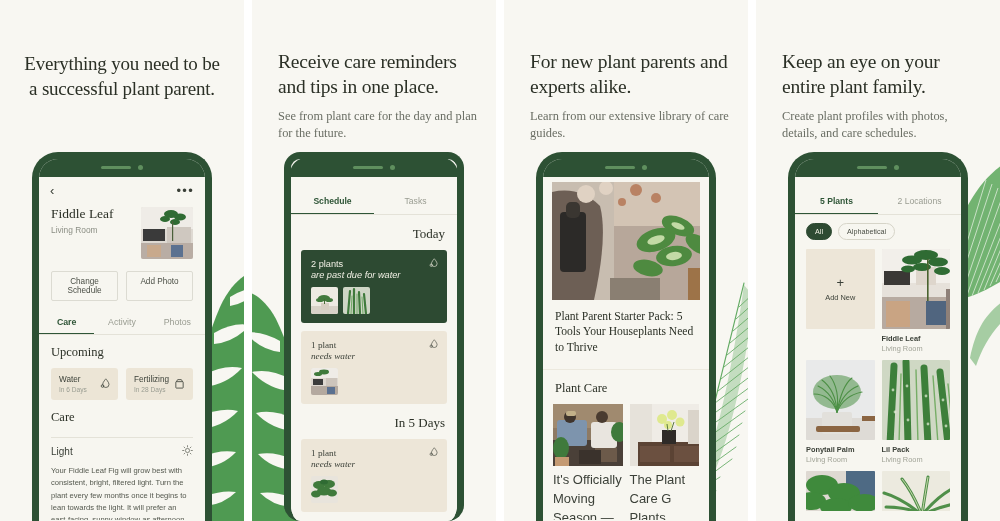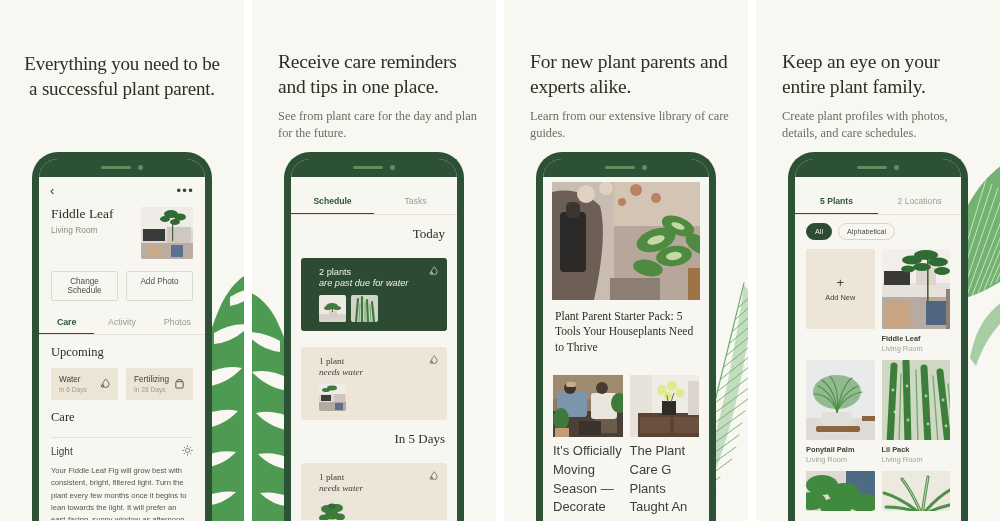--- a/index.html
+++ b/index.html
@@ -62,21 +62,21 @@
     transform: translateX(-50%);
     z-index: 2;
     width: 180px;
     border: 7px solid #2d5134;
     border-bottom: none;
     border-radius: 26px 26px 0 0;
     background: #f7f6f0;
     overflow: hidden;
   }
   .p1 .phone { top: 152px; height: 369px; }
-  .p2 .phone { top: 152px; height: 369px; }
+  .p2 .phone { top: 152px; height: 369px; border-radius: 16px; }
   .p3 .phone { top: 152px; height: 369px; }
   .p4 .phone { top: 152px; height: 369px; }
 
   .notch-bar {
     height: 19px;
     background: #2d5134;
     display: flex;
     align-items: center;
     justify-content: center;
     gap: 7px;
@@ -151,21 +151,21 @@
   }
 
   
   .tabs2 { display: flex; border-bottom: 1px solid #e4e2d8; }
   .tabs2 .tab { padding: 8px 0 7px 0; font-size: 8.6px; }
   .day-title {
     font-family: "Liberation Serif", serif;
     font-size: 13px; color: #2b3026; padding: 11px 12px 0 12px; text-align: right;
   }
   .card {
-    margin: 16px 10px 0 10px; border-radius: 3px; padding: 9px 9px 9px 18px;
+    margin: 8px 10px 0 10px; border-radius: 3px; padding: 9px 9px 9px 10px;
     position: relative;
   }
   .card.dark { background: #2d4a32; }
   .card.light { background: #ede6d8; font-family: Liberation Serif, serif; }
   .card-l1 { font-size: 9.2px; }
   .card-l2 { font-size: 9.2px; font-style: italic; margin-top: 1px; }
   .card.dark .card-l1, .card.dark .card-l2 { color: #f3f1e6; }
   .card.light .card-l1, .card.light .card-l2 { color: #3b4038; }
   .card-ico { position: absolute; top: 8px; right: 9px; font-size: 9px; }
   .card.dark .card-ico { color: #e9e7d9; }
@@ -545,20 +545,21 @@
               <ellipse cx="104" cy="58" rx="9" ry="4" transform="rotate(-18 104 58)"></ellipse>
               <ellipse cx="126" cy="44" rx="7" ry="3" transform="rotate(22 126 44)"></ellipse>
               <ellipse cx="122" cy="74" rx="8" ry="4" transform="rotate(-8 122 74)"></ellipse>
             </g>
             <rect x="136" y="86" width="24" height="32" fill="#9d7348"></rect>
             <rect x="58" y="96" width="50" height="22" fill="#8a7f72"></rect>
           </svg>
         </div>
         <div class="hero-title">Plant Parent Starter Pack: 5 Tools Your Houseplants Need to Thrive</div>
 
+        <div class="sec-h">Plant Care</div>
 
         <div class="art-row">
           <div class="art">
             <div class="art-img">
               <svg width="74" height="62" viewBox="0 0 74 62" preserveAspectRatio="none">
                 <rect width="74" height="62" fill="#8e7a63"></rect>
                 <rect y="0" width="74" height="24" fill="#a08a6f"></rect>
                 <rect y="36" width="74" height="26" fill="#4a4038"></rect>
                 <rect x="4" y="16" width="30" height="26" rx="3" fill="#7d94ad"></rect>
                 <circle cx="17" cy="13" r="6" fill="#3f342c"></circle>

